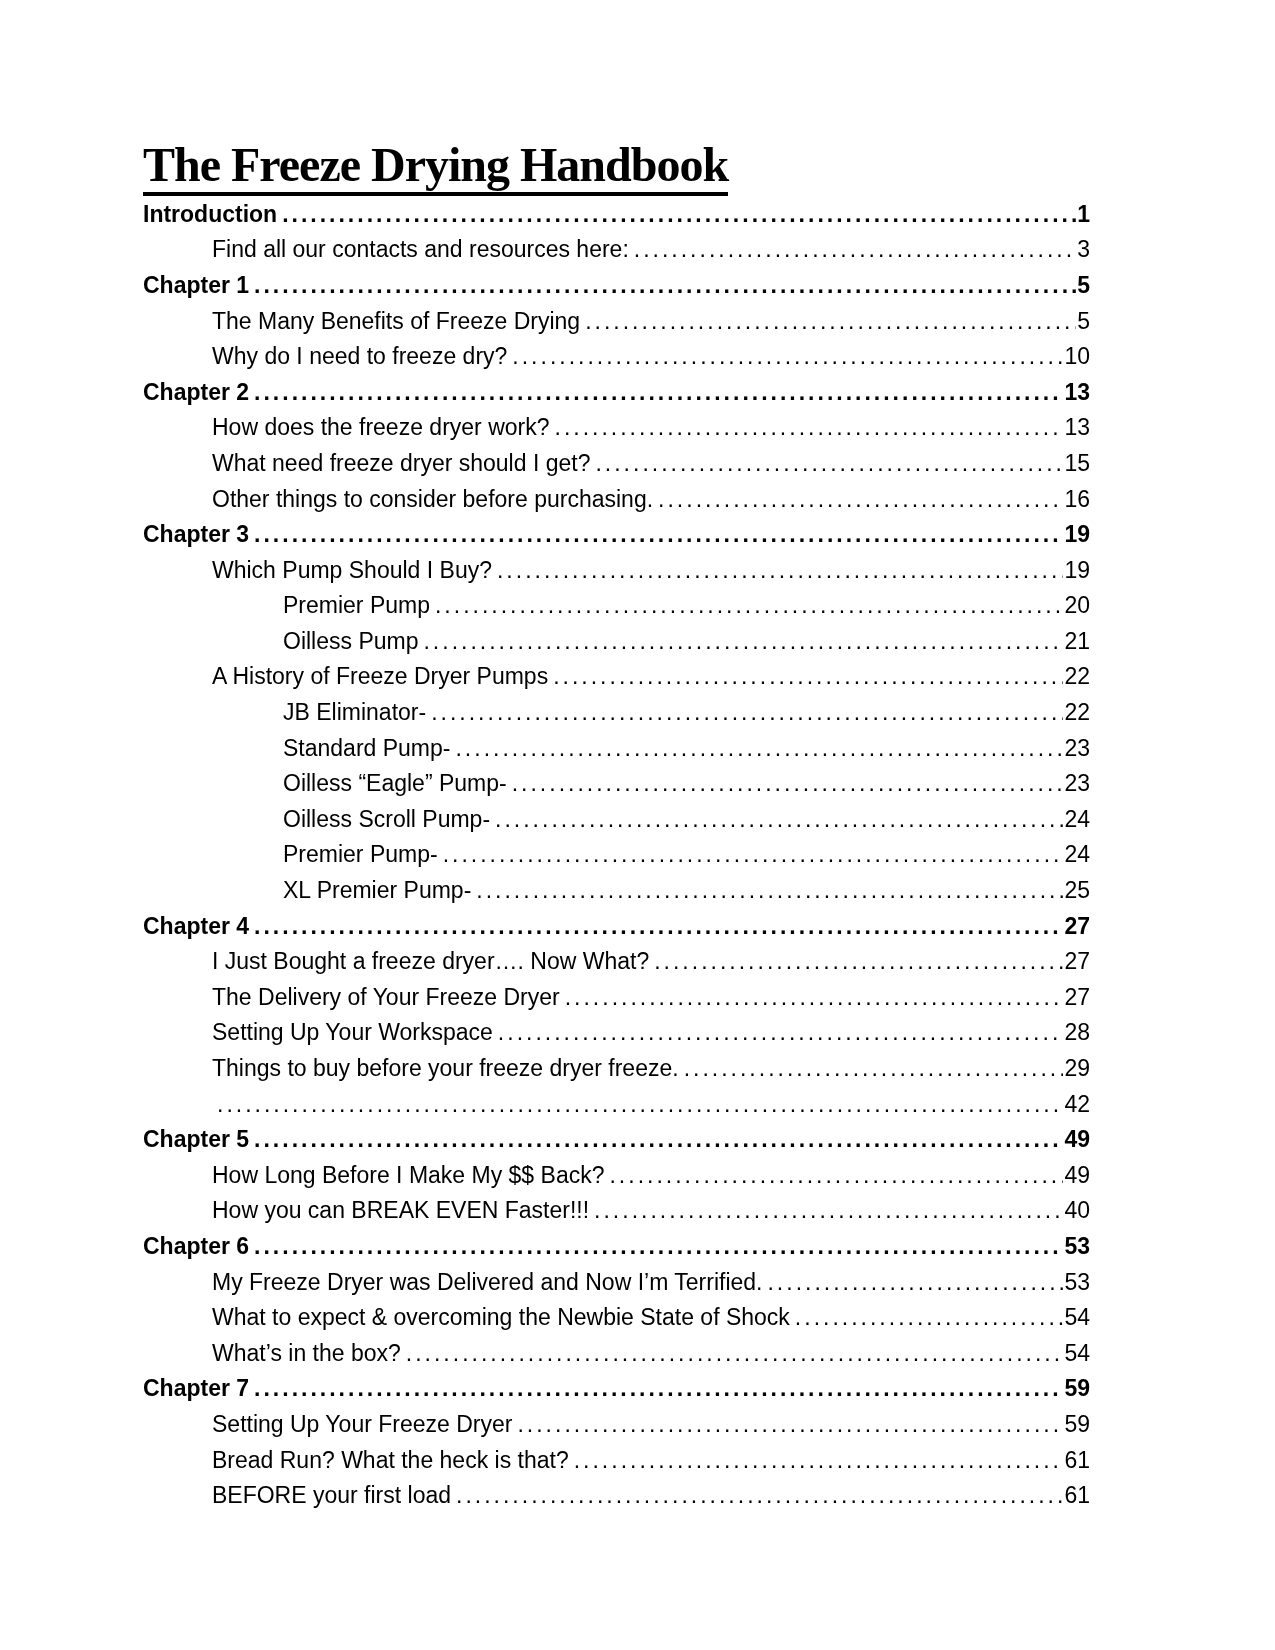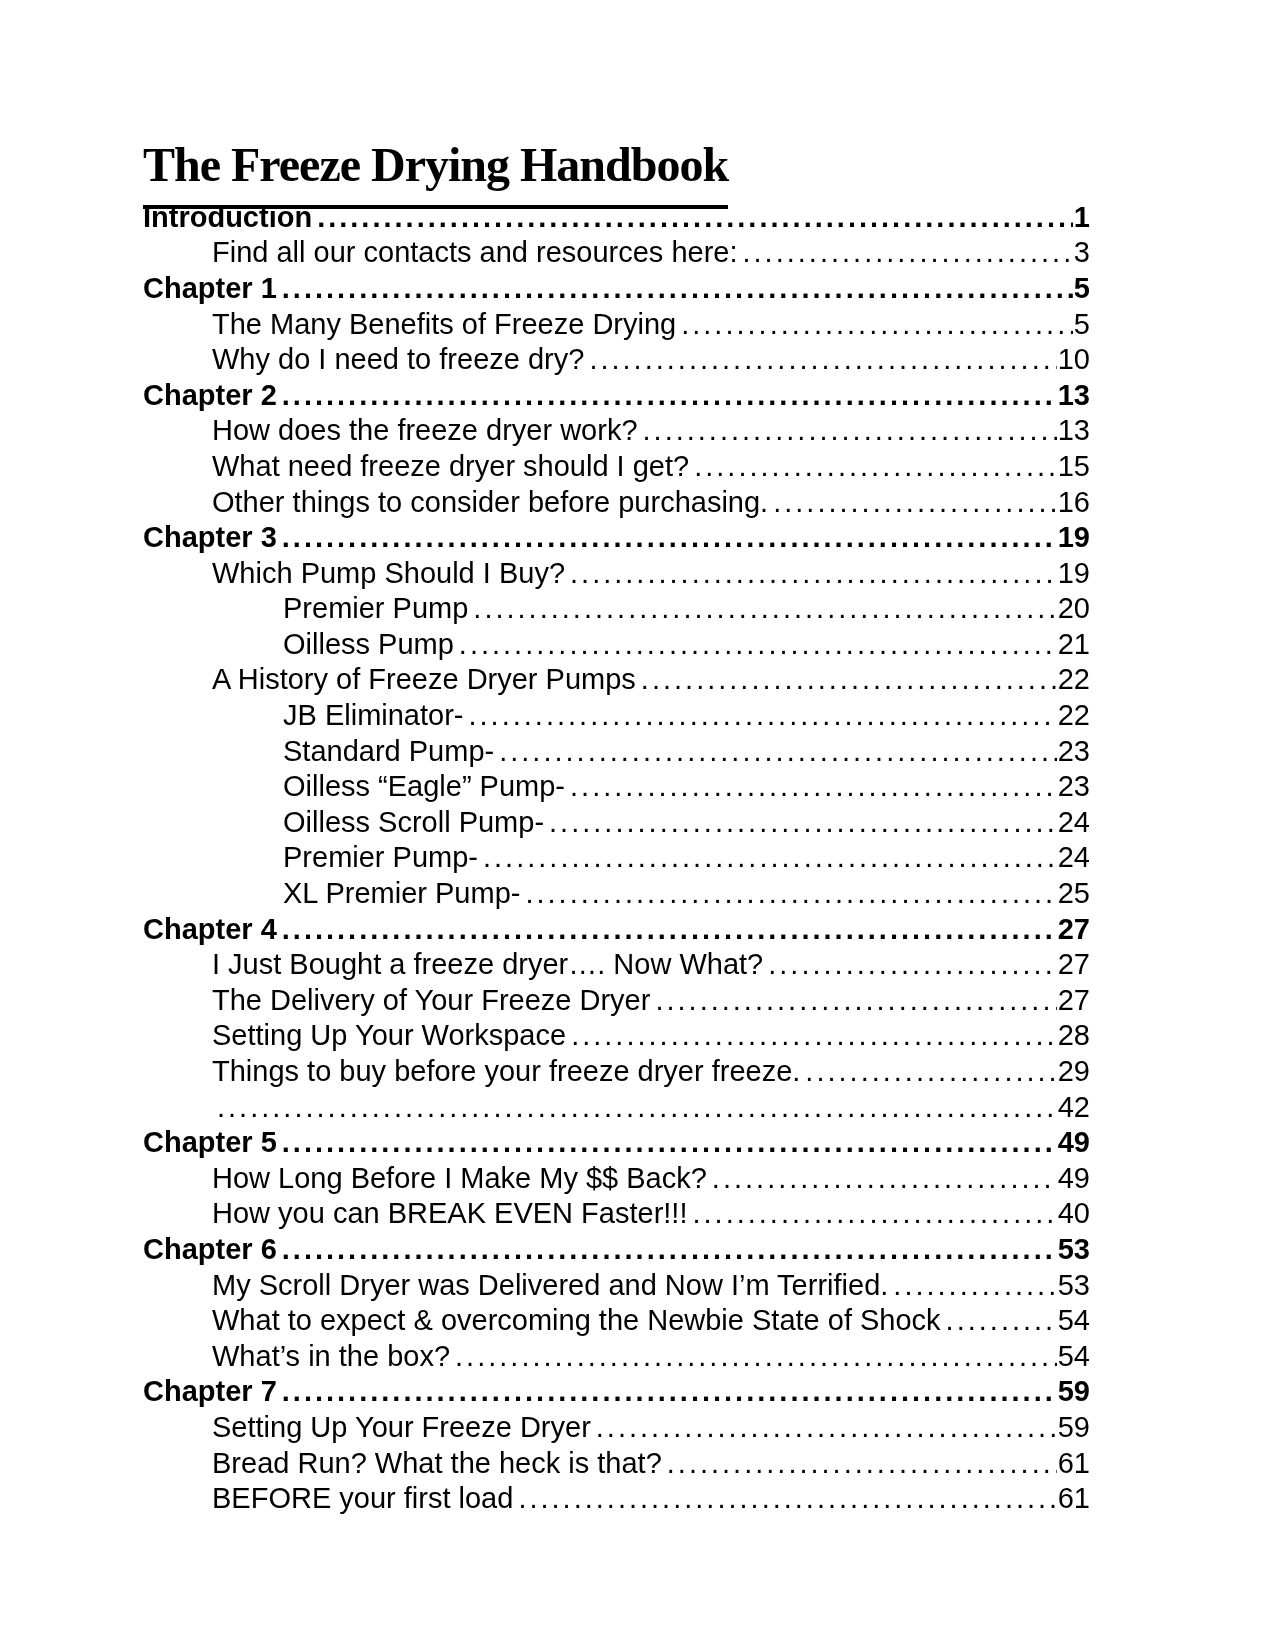--- a/index.html
+++ b/index.html
@@ -21,26 +21,26 @@
     margin: 138px 0 0 143px;
     font-family: "Liberation Serif", serif;
     font-weight: bold;
     font-size: 48px;
     line-height: 1.12;
     letter-spacing: -1px;
     white-space: nowrap;
   }
   .doc-title .underline {
     border-bottom: 4px solid #000;
-    padding-bottom: 14px;
+    padding-bottom: 1px;
   }
   .toc {
     width: 947px;
     margin: 9px 0 0 143px;
-    font-size: 29px;
+    font-size: 23px;
   }
   .toc-row {
     display: flex;
     align-items: baseline;
     height: 35.6px;
     white-space: nowrap;
   }
   .toc-row.bold { font-weight: bold; }
   .toc-row.level-1 { padding-left: 69px; }
   .toc-row.level-2 { padding-left: 140px; }
@@ -206,21 +206,21 @@
         <span class="toc-label">How you can BREAK EVEN Faster!!!</span>
         <span class="toc-dots">............................................................................................................................................................................................................................</span>
         <span class="toc-page">40</span>
       </div>
       <div class="toc-row level-0 bold">
         <span class="toc-label">Chapter 6</span>
         <span class="toc-dots">............................................................................................................................................................................................................................</span>
         <span class="toc-page">53</span>
       </div>
       <div class="toc-row level-1">
-        <span class="toc-label">My Scroll Dryer was Delivered and Now I’m Terrified.</span>
+        <span class="toc-label">My Freeze Dryer was Delivered and Now I’m Terrified.</span>
         <span class="toc-dots">............................................................................................................................................................................................................................</span>
         <span class="toc-page">53</span>
       </div>
       <div class="toc-row level-1">
         <span class="toc-label">What to expect &amp; overcoming the Newbie State of Shock</span>
         <span class="toc-dots">............................................................................................................................................................................................................................</span>
         <span class="toc-page">54</span>
       </div>
       <div class="toc-row level-1">
         <span class="toc-label">What’s in the box?</span>

